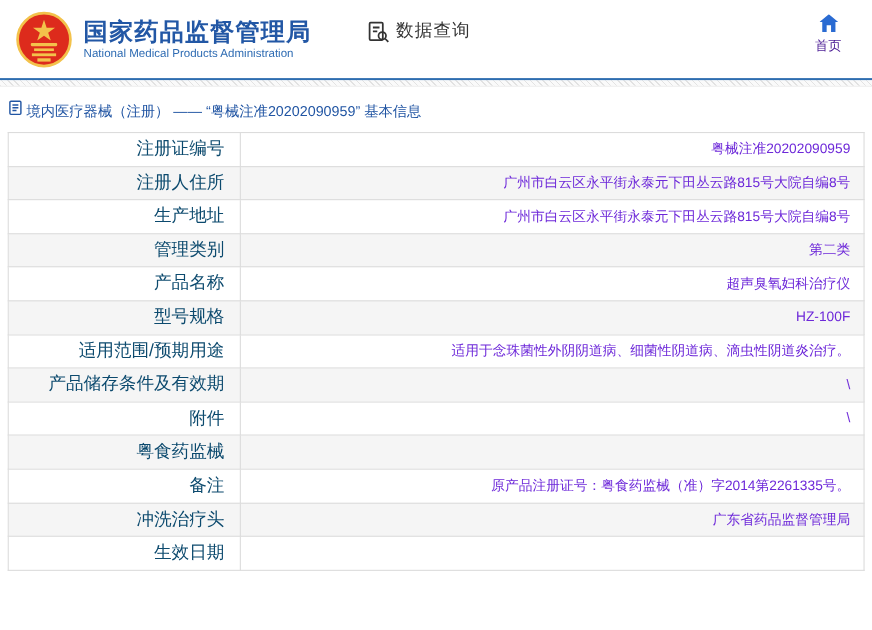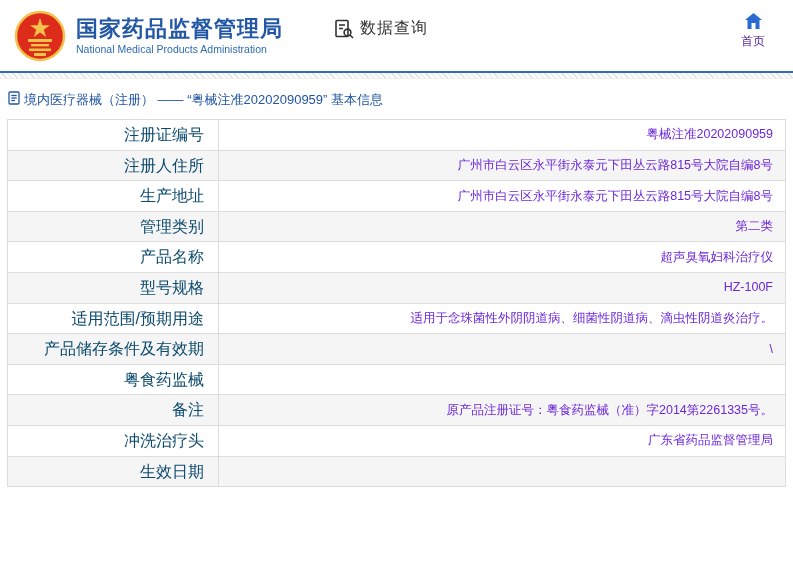--- a/index.html
+++ b/index.html
@@ -125,20 +125,24 @@
       </tr>
     <tr>
         <td class="lbl">适用范围/预期用途</td>
         <td class="val">适用于念珠菌性外阴阴道病、细菌性阴道病、滴虫性阴道炎治疗。</td>
       </tr>
     <tr>
         <td class="lbl">产品储存条件及有效期</td>
         <td class="val">\</td>
       </tr>
     <tr>
+        <td class="lbl">附件</td>
+        <td class="val">\</td>
+      </tr>
+    <tr>
         <td class="lbl">粤食药监械</td>
         <td class="val"></td>
       </tr>
     <tr>
         <td class="lbl">备注</td>
         <td class="val">原产品注册证号：粤食药监械（准）字2014第2261335号。</td>
       </tr>
     <tr>
         <td class="lbl">冲洗治疗头</td>
         <td class="val">广东省药品监督管理局</td>

